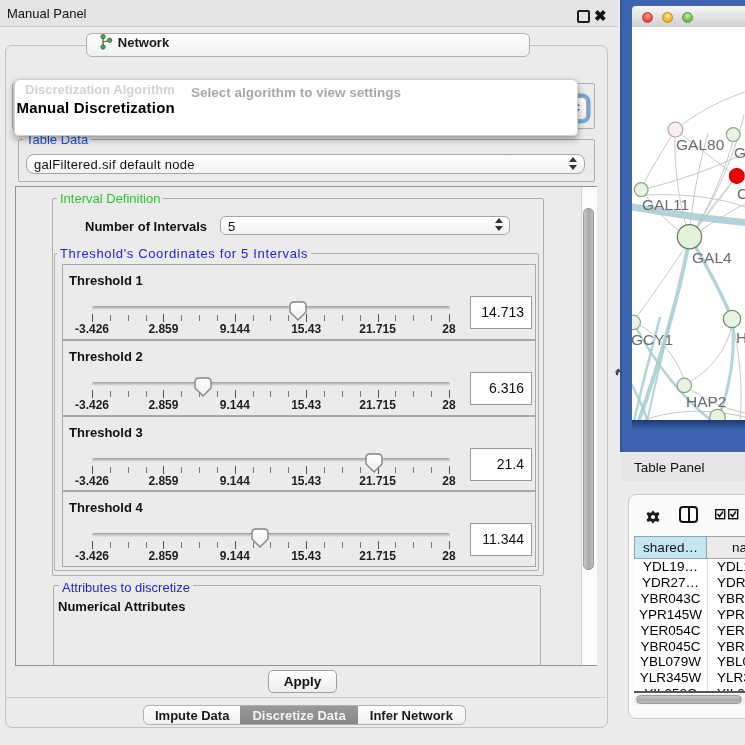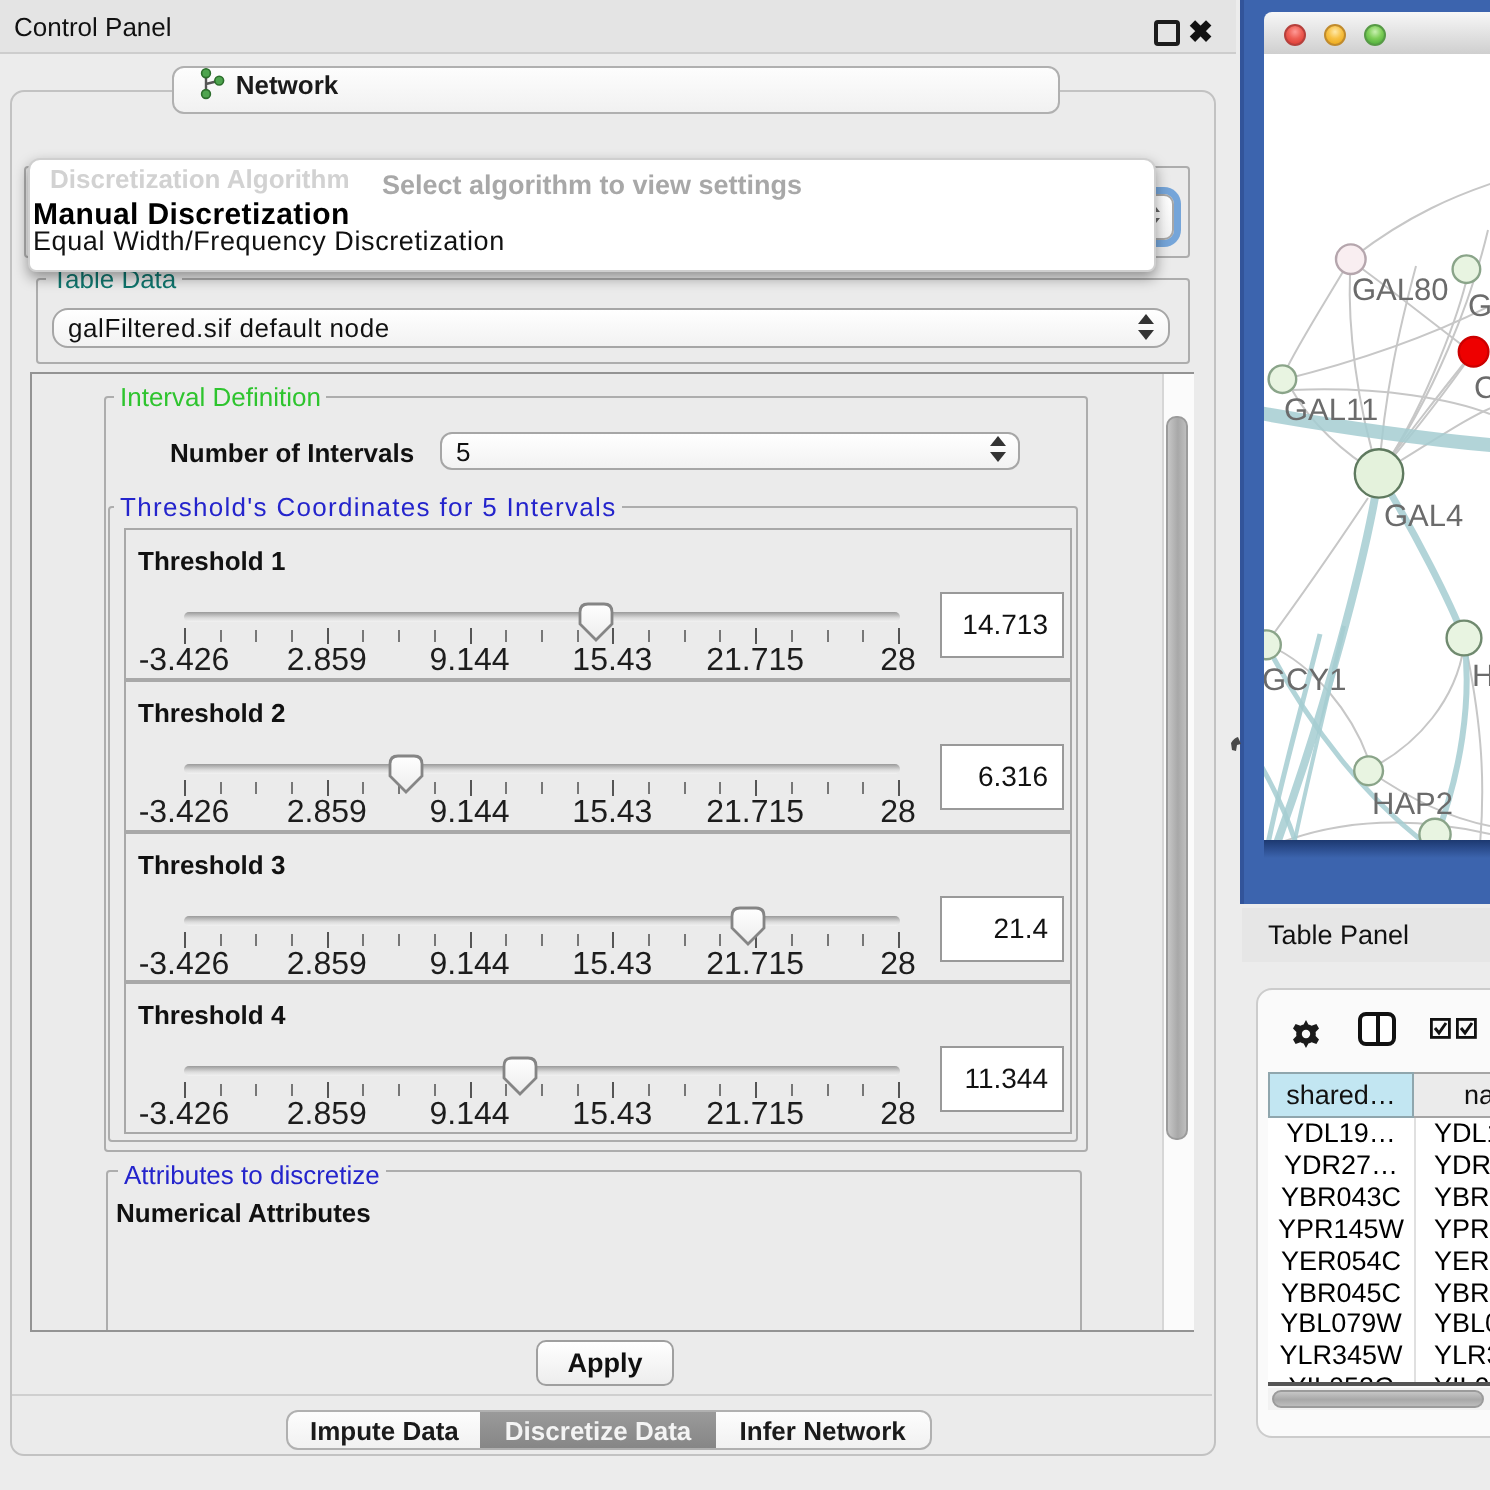--- a/index.html
+++ b/index.html
@@ -30,29 +30,29 @@
   .stepper .d{width:0;height:0;border-left:4.5px solid transparent;border-right:4.5px solid transparent;border-top:5px solid #333;}
   
   .sbtrack{position:absolute;background:#fbfbfb;}
   .sbthumb{position:absolute;border-radius:5px;background:linear-gradient(90deg,#c6c6c6,#a8a8a8 55%,#bdbdbd);border:1px solid #9b9b9b;box-sizing:border-box;}
   
   .thbox{position:absolute;left:46px;width:474px;border:1px solid #a8a8a8;box-sizing:border-box;}
   .thbox .lbl{position:absolute;left:6px;top:8px;font-size:13px;font-weight:700;color:#111;}
   .track{position:absolute;left:29px;top:41px;width:358px;height:5px;background:linear-gradient(#9a9a9a,#dcdcdc 60%,#f2f2f2);border-radius:2.5px;}
   .ticks{position:absolute;left:29px;top:50px;width:359px;height:6px;background:repeating-linear-gradient(90deg,#777 0,#777 1px,transparent 1px,transparent 17.85px);}
   .ticksM{position:absolute;left:29px;top:49px;width:359px;height:8px;background:repeating-linear-gradient(90deg,#555 0,#555 1px,transparent 1px,transparent 71.4px);}
-  .tl{position:absolute;top:57px;font-size:16px;font-weight:400;color:#1d1d1d;transform:translateX(-50%);white-space:nowrap;}
+  .tl{position:absolute;top:57px;font-size:12px;font-weight:700;color:#1d1d1d;transform:translateX(-50%);white-space:nowrap;}
   .thumb{position:absolute;top:36px;width:18px;height:20px;transform:translateX(-50%);}
   .valbox{position:absolute;left:407px;top:31px;width:62px;height:33px;background:#fff;border:1px solid #999;box-sizing:border-box;font-size:14px;color:#111;text-align:right;line-height:31px;padding-right:7px;}
 </style></head>
 <body>
 <div id="page">
 
 <div class="abs" id="titlebar">
-      <span class="t">Control Panel</span>
+      <span class="t">Manual Panel</span>
     </div>
 <div class="abs" id="btn-float"></div>
 <div class="abs" id="btn-close">✖</div>
 
 <div class="abs" id="outerpanel"></div>
 
 <div class="abs tabstrip" id="toptabs">
   <div class="seg" style="width:94px;">
     <svg width="15" height="16" viewBox="0 0 15 16" style="margin-right:4px;">
       <path d="M4,3 L4,13 M4,8 L10,6.5" stroke="#555" stroke-width="1.2" fill="none"></path>
@@ -73,25 +73,24 @@
 <div class="combo" style="left:552px;top:97px;width:35px;height:23px;border-radius:5px;box-shadow:0 0 0 3.5px rgba(96,153,214,.85);"></div>
 <div class="stepper" style="left:572px;top:101px;opacity:.75;">
       <div class="u"></div>
       <div class="d"></div>
     </div>
 
 <div class="abs" id="popup" style="z-index:5;left:14px;top:79px;width:564px;height:57px;background:#fff;border:1px solid #cfcfcf;border-radius:6px 6px 4px 4px;box-shadow:0 3px 7px rgba(0,0,0,.38);box-sizing:border-box;">
   <div class="abs" style="left:0;right:0;top:5px;text-align:center;font-size:13.5px;font-weight:700;color:#a8a8a8;">Select algorithm to view settings</div>
   <div class="abs" style="left:10px;top:2px;font-size:13px;font-weight:700;color:#d2d2d2;">Discretization Algorithm</div>
   <div class="abs" style="left:1.5px;top:19px;font-size:15px;font-weight:700;color:#000;letter-spacing:.2px;">Manual Discretization</div>
-  <div class="abs" style="left:1.5px;top:33px;font-size:13.5px;color:#111;letter-spacing:.3px;">Equal Width/Frequency Discretization</div>
 </div>
 
 <div class="grp" style="left:18px;top:139px;width:575px;height:41px;"></div>
-<div class="gtitle" style="left:23px;top:132px;color:#0f766e;">Table Data</div>
+<div class="gtitle" style="left:23px;top:132px;color:#1d4ed8;">Table Data</div>
 <div class="combo" style="left:26px;top:154px;width:559px;height:20px;border-radius:8px;">
   <span class="ct" style="letter-spacing:.3px;">galFiltered.sif default node</span>
     </div>
 <div class="stepper" style="left:569px;top:157px;">
       <div class="u"></div>
       <div class="d"></div>
     </div>
 
 <div class="abs" id="scrollpane" style="left:15px;top:186px;width:582px;height:480px;border:1px solid #939393;background:#ebebeb;box-sizing:border-box;overflow:hidden;"></div>
 

